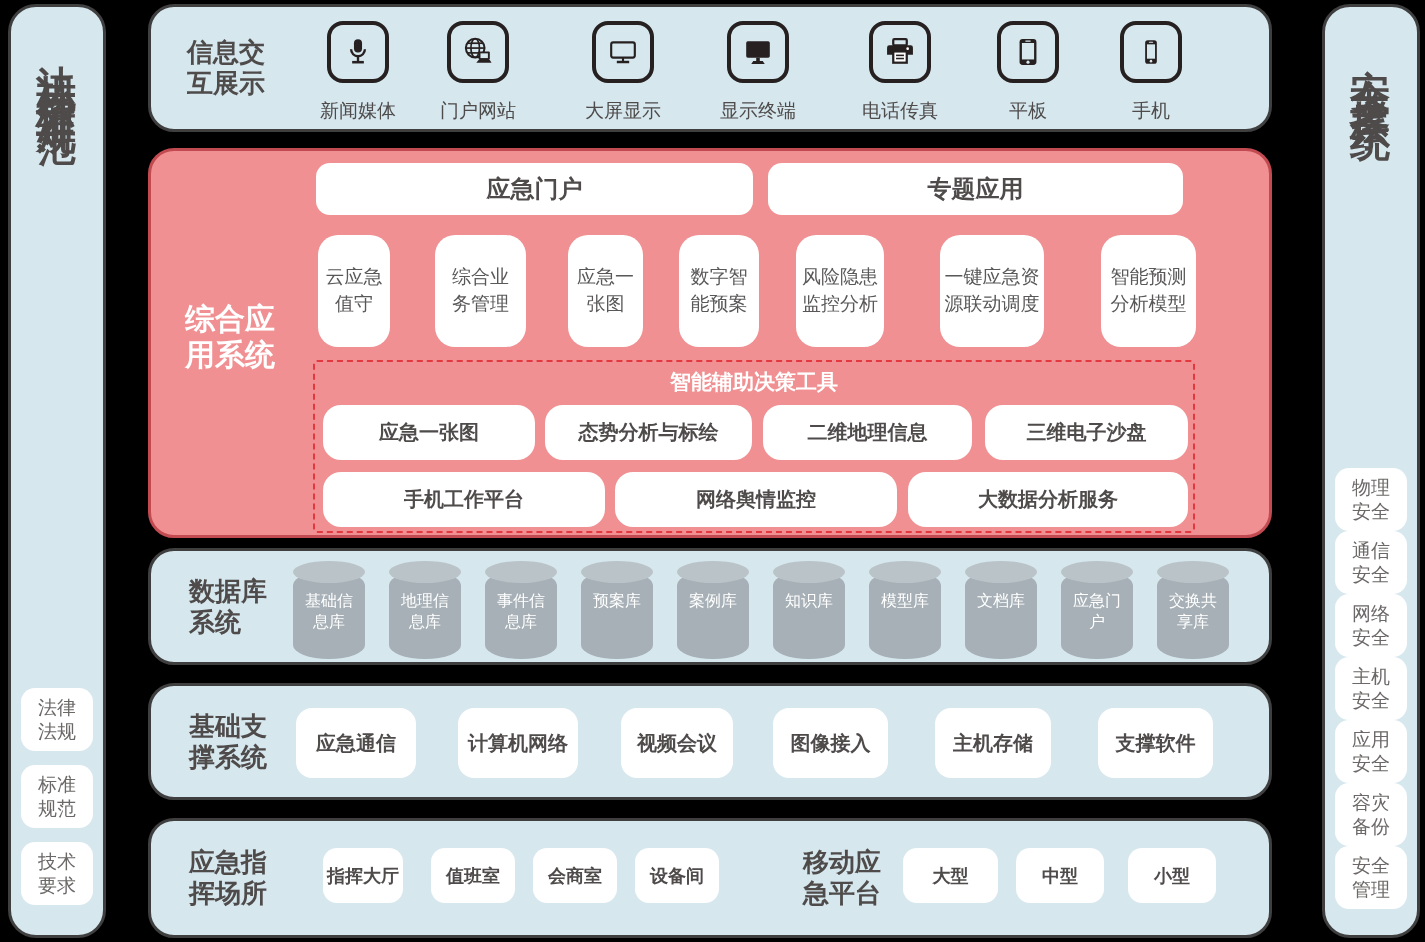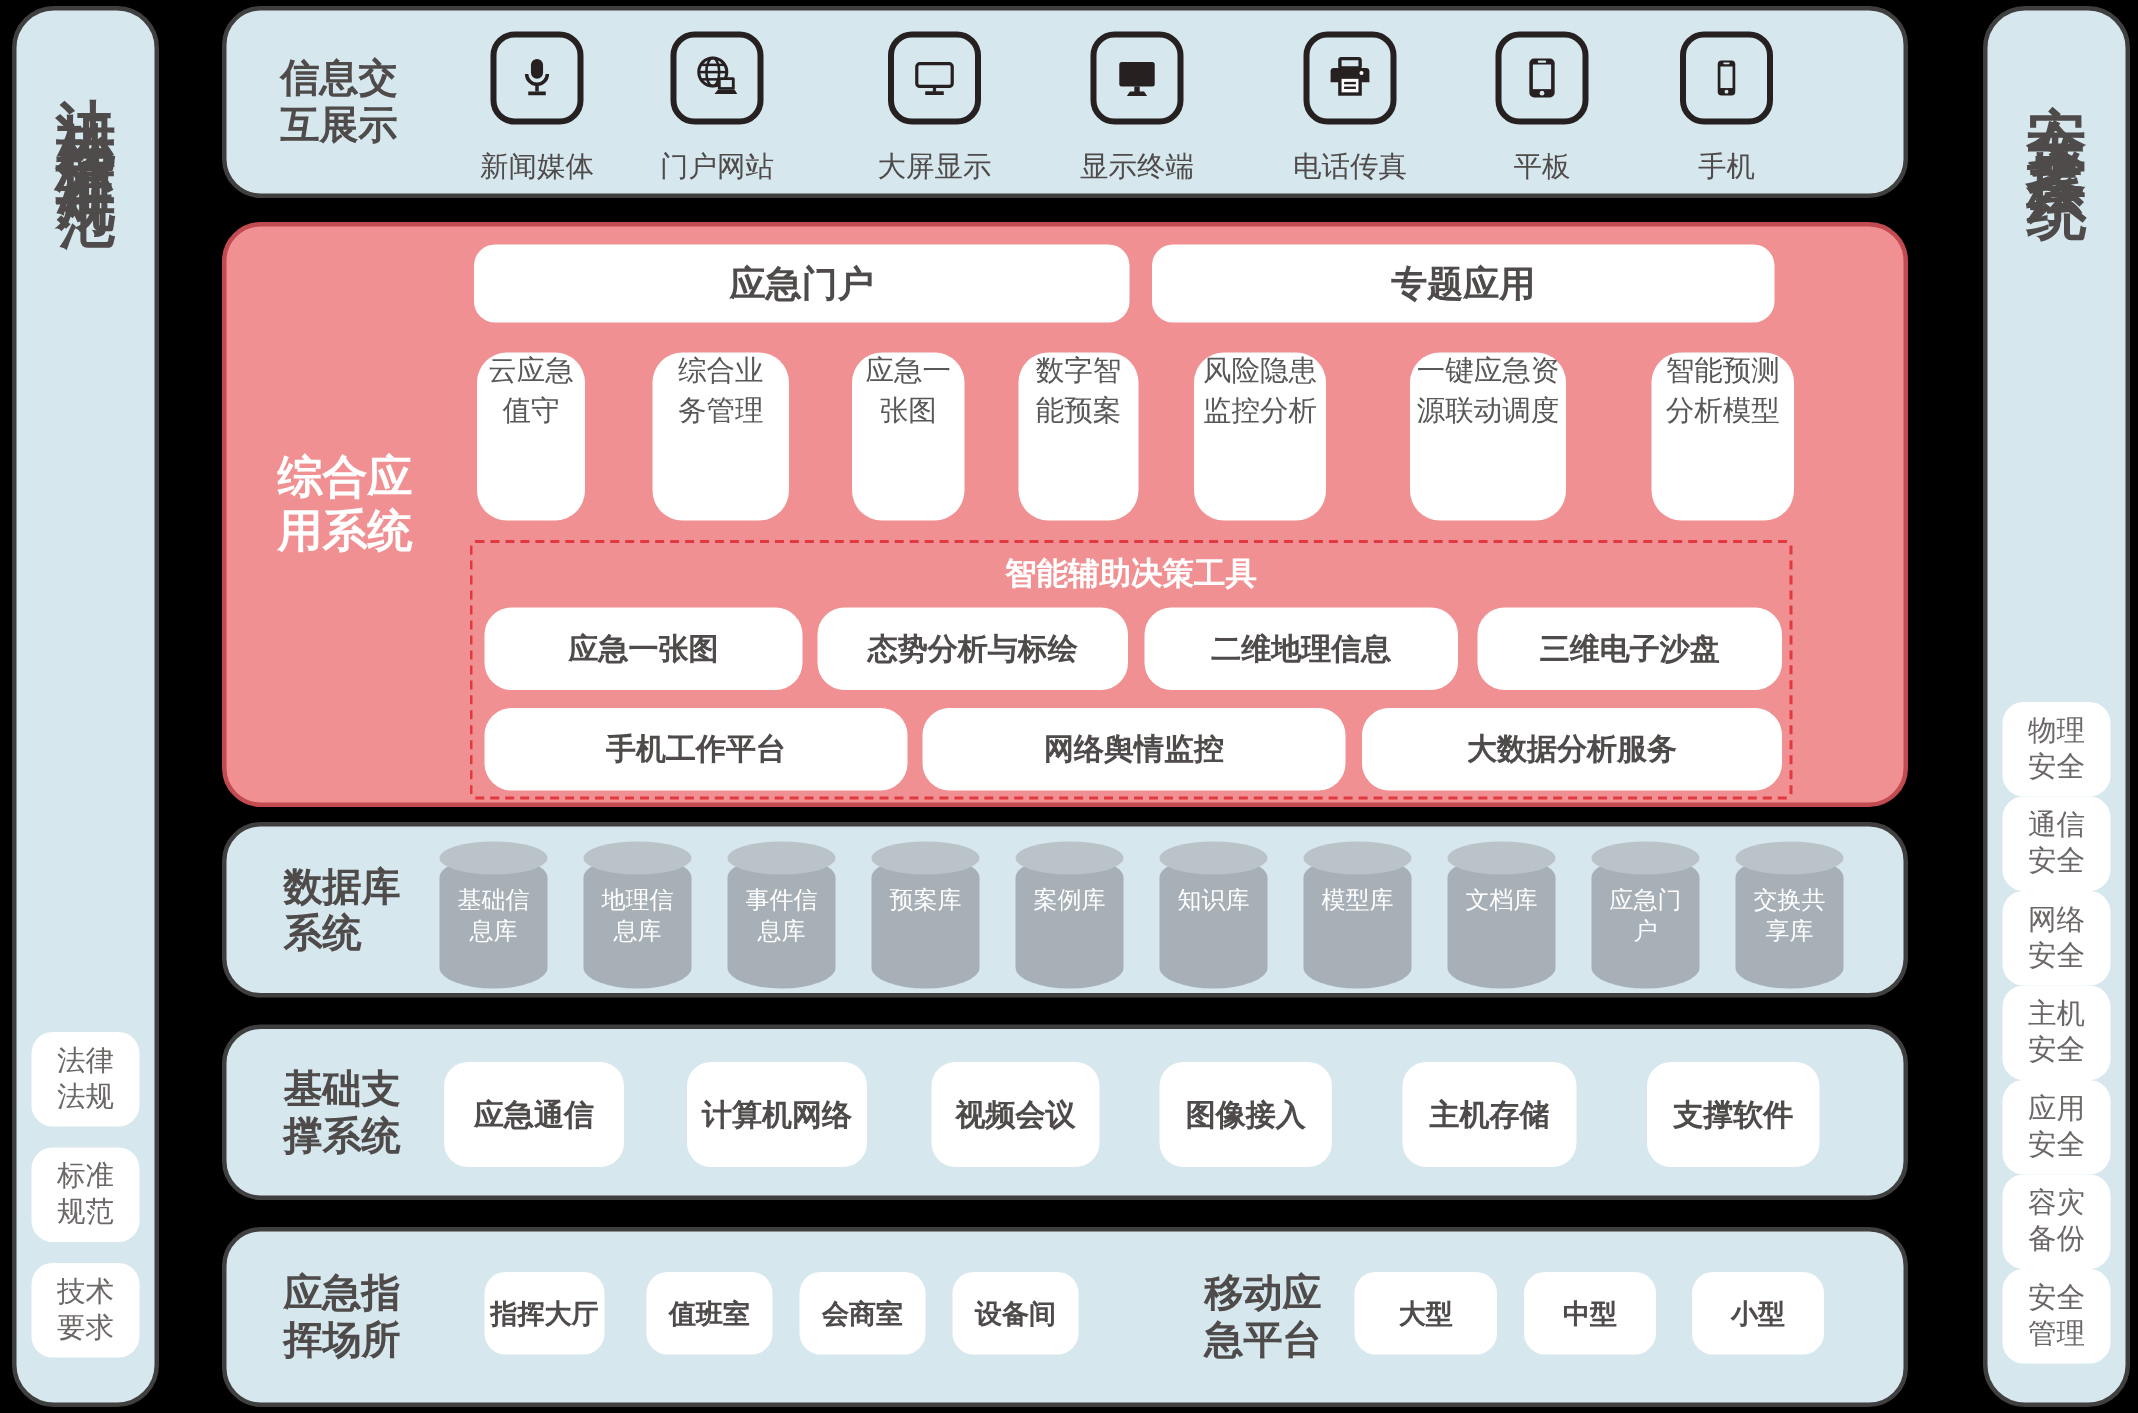--- a/index.html
+++ b/index.html
@@ -36,21 +36,21 @@
   .icon-label{margin-top:15px;font-size:19px;color:#4e4b4a;}
   
   .app-label{position:absolute;left:34px;top:150px;width:90px;font-weight:bold;font-size:30px;
     line-height:1.2;color:#fff;text-align:center;}
   .hdr-box{
     position:absolute;top:12px;height:52px;background:#fff;border-radius:14px;
     display:flex;align-items:center;justify-content:center;font-weight:bold;font-size:24px;color:#4e4b4a;
   }
   .app-box{
     position:absolute;top:84px;height:112px;background:#fff;border-radius:20px;
-    display:flex;align-items:flex-start;justify-content:center;
+    display:flex;align-items:center;justify-content:center;
   }
   .app-box span{display:block;font-size:19px;line-height:1.4;color:#595757;text-align:center;}
   .dashed-box{position:absolute;left:162px;top:209px;width:882px;height:173px;
     border:2px dashed #e2383f;border-radius:4px;box-sizing:border-box;}
   .dashed-title{position:absolute;top:6px;left:0;width:100%;text-align:center;
     font-weight:bold;font-size:21px;color:#fff;}
   .tool-box{
     position:absolute;height:55px;background:#fff;border-radius:18px;
     display:flex;align-items:center;justify-content:center;font-weight:bold;font-size:20px;color:#4e4b4a;
   }

